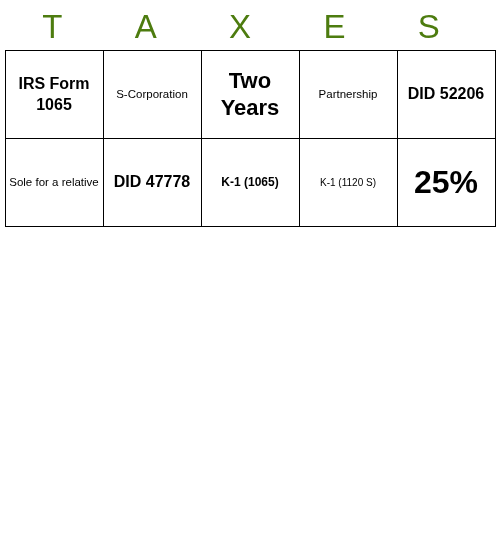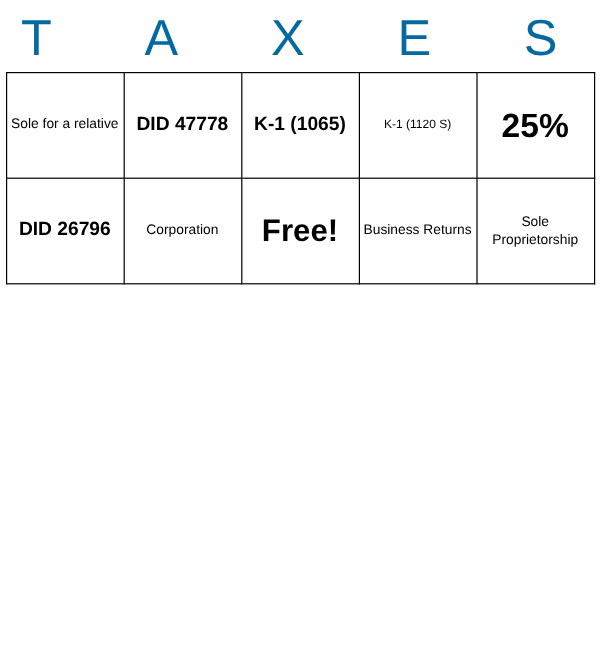--- a/index.html
+++ b/index.html
@@ -20,24 +20,24 @@
       overflow: hidden;
     }
 
     .title-row {
       width: 100%;
       text-align: center;
       padding: 8px 0 4px 0;
     }
 
     .title-row span {
-      font-size: 42px;
+      font-size: 33px;
       font-weight: normal;
       letter-spacing: 18px;
-      color: #0369a1;
+      color: #4d7c0f;
     }
 
     .bingo-table {
       border-collapse: collapse;
       width: 490px;
       table-layout: fixed;
     }
 
     .bingo-table td {
       border: 1.5px solid #000;
@@ -50,48 +50,48 @@
   </style>
 </head>
 <body>
 
 <div class="title-row">
   <span>T&nbsp;&nbsp;A&nbsp;&nbsp;X&nbsp;&nbsp;E&nbsp;&nbsp;S</span>
 </div>
 
 <table class="bingo-table">
   <tbody id="bingo-body">
+  <tr>
+        <td>
+          <div style="font-size: 16px; font-weight: bold; line-height: 1.3;">IRS Form 1065</div>
+        </td>
+        <td>
+          <div style="font-size: 11.5px; line-height: 1.3;">S-Corporation</div>
+        </td>
+        <td>
+          <div style="font-size: 22px; font-weight: bold; line-height: 1.2;">Two Years</div>
+        </td>
+        <td>
+          <div style="font-size: 11.5px; line-height: 1.3;">Partnership</div>
+        </td>
+        <td>
+          <div style="font-size: 16px; font-weight: bold; line-height: 1.3;">DID 52206</div>
+        </td>
+      </tr>
       <tr>
         <td>
           <div style="font-size: 11.5px; line-height: 1.3;">Sole for a relative</div>
         </td>
         <td>
           <div style="font-size: 16px; font-weight: bold; line-height: 1.3;">DID 47778</div>
         </td>
         <td>
-          <div style="font-size: 16px; font-weight: bold; line-height: 1.3;">K-1 (1065)</div>
+          <div style="font-size: 12px; font-weight: bold; line-height: 1.3;">K-1 (1065)</div>
         </td>
         <td>
           <div style="font-size: 10px; line-height: 1.3;">K-1 (1120 S)</div>
         </td>
         <td>
-          <div style="font-size: 28px; font-weight: bold;">25%</div>
-        </td>
-      </tr>
-      <tr>
-        <td>
-          <div style="font-size: 16px; font-weight: bold; line-height: 1.3;">DID 26796</div>
-        </td>
-        <td>
-          <div style="font-size: 11.5px; line-height: 1.3;">Corporation</div>
-        </td>
-        <td>
-          <div style="font-size: 26px; font-weight: bold;">Free!</div>
-        </td>
-        <td>
-          <div style="font-size: 11.5px; line-height: 1.3;">Business Returns</div>
-        </td>
-        <td>
-          <div style="font-size: 11.5px; line-height: 1.3;">Sole Proprietorship</div>
+          <div style="font-size: 32px; font-weight: bold;">25%</div>
         </td>
       </tr>
     </tbody>
 </table>
 
 </body></html>

